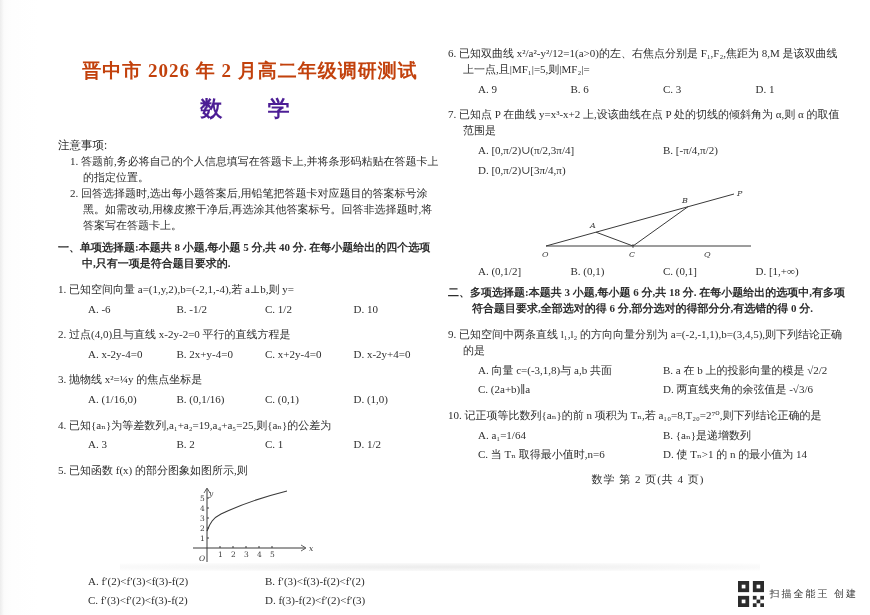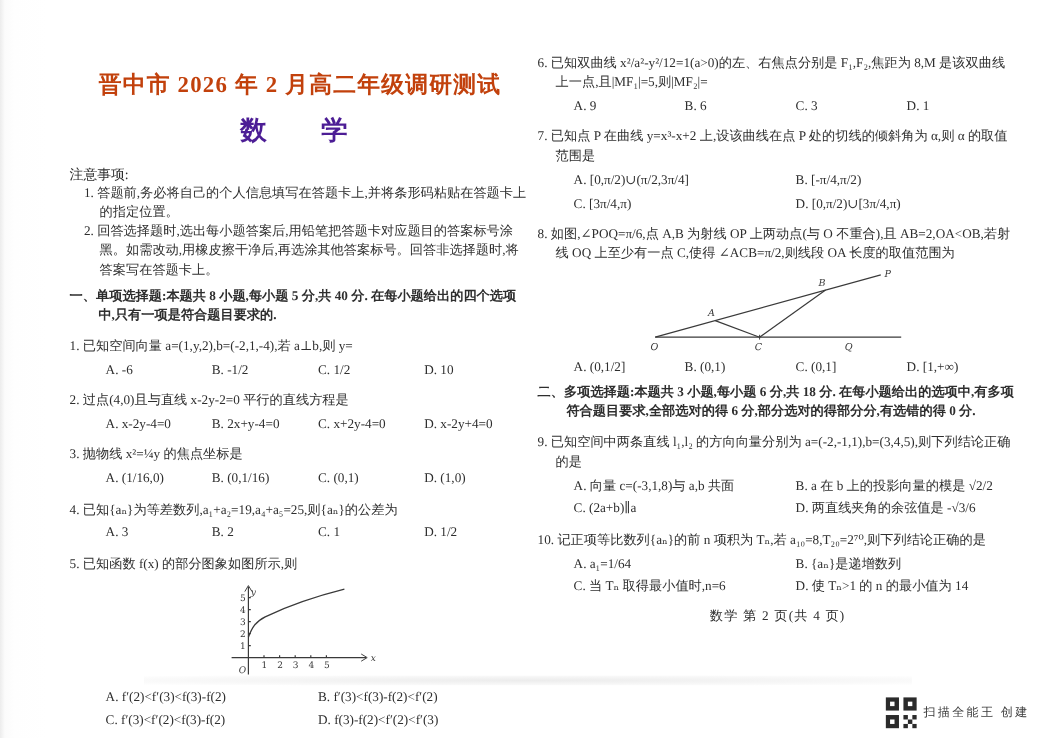--- a/index.html
+++ b/index.html
@@ -149,27 +149,25 @@
     </div>
   </div>
 
   <div class="q">
     <p class="stem">7. 已知点 P 在曲线 y=x³-x+2 上,设该曲线在点 P 处的切线的倾斜角为 α,则 α 的取值范围是</p>
     <div class="opts opts2">
       <span class="opt">A. [0,π/2)∪(π/2,3π/4]</span>
       <span class="opt">B. [-π/4,π/2)</span>
     </div>
     <div class="opts opts2">
-      <span class="opt">C. [3π/4,π)</span>
       <span class="opt">D. [0,π/2)∪[3π/4,π)</span>
     </div>
   </div>
 
   <div class="q">
-    <p class="stem">8. 如图,∠POQ=π/6,点 A,B 为射线 OP 上两动点(与 O 不重合),且 AB=2,OA&lt;OB,若射线 OQ 上至少有一点 C,使得 ∠ACB=π/2,则线段 OA 长度的取值范围为</p>
     <div class="fig-wrap">
       <svg width="225" height="72" viewBox="0 0 225 72">
         <g stroke="#3a3a3a" stroke-width="1" fill="none">
           <line x1="10" y1="58" x2="215" y2="58"></line>
           <line x1="10" y1="58" x2="198" y2="6"></line>
           <line x1="60" y1="44.2" x2="97" y2="58"></line>
           <line x1="152" y1="18.7" x2="97" y2="58"></line>
           <line x1="97" y1="56" x2="97" y2="60" stroke-width="0.8"></line>
         </g>
         <g fill="#3a3a3a" font-size="8" class="axis-label" font-style="italic">

